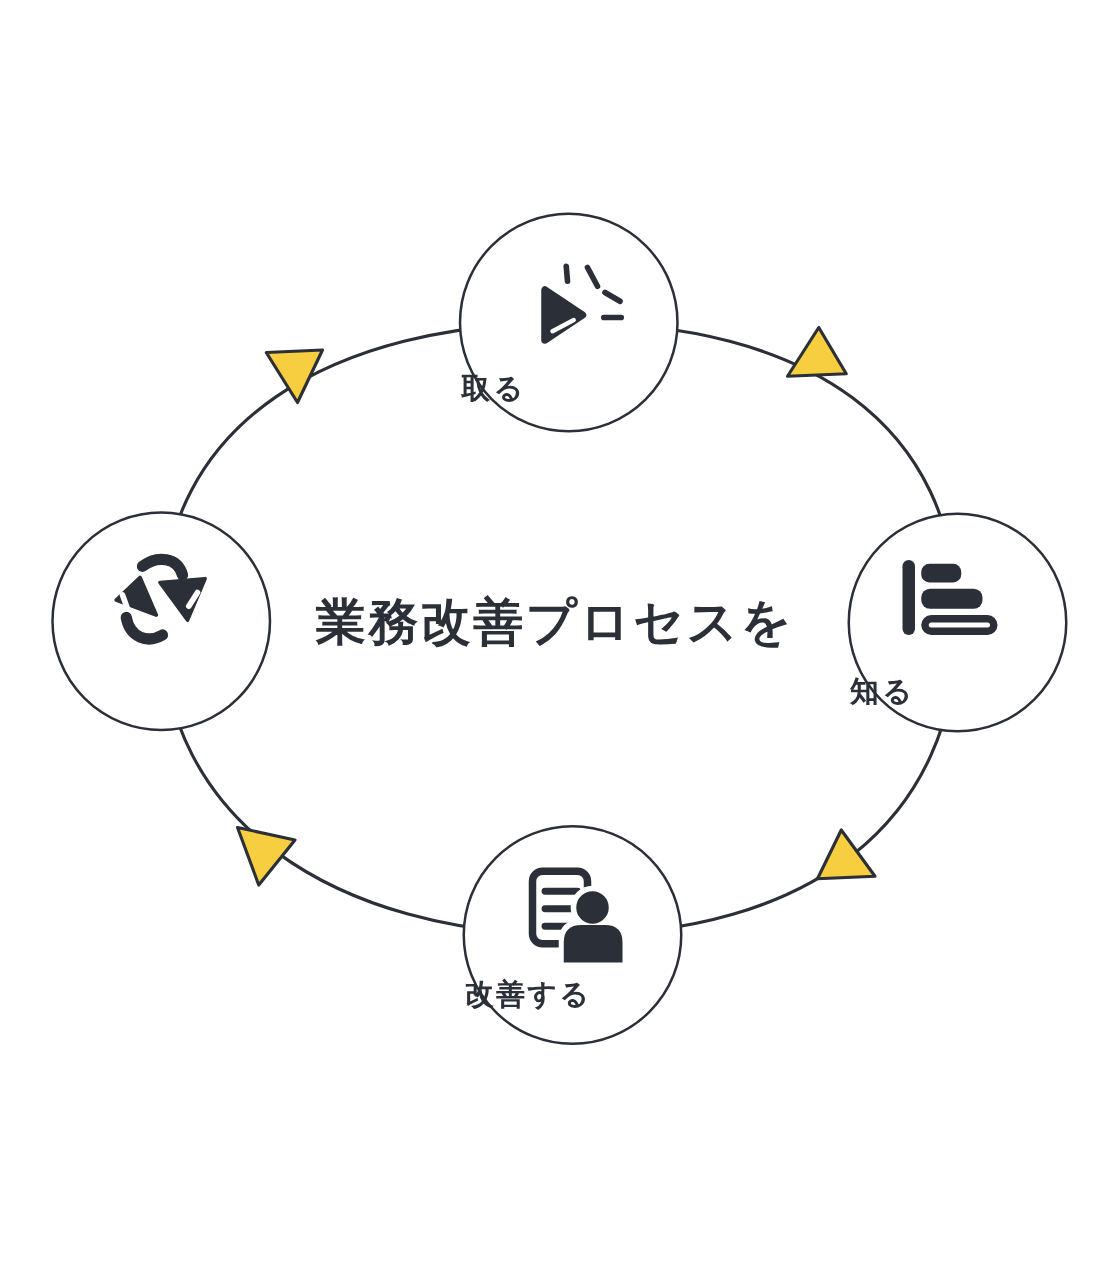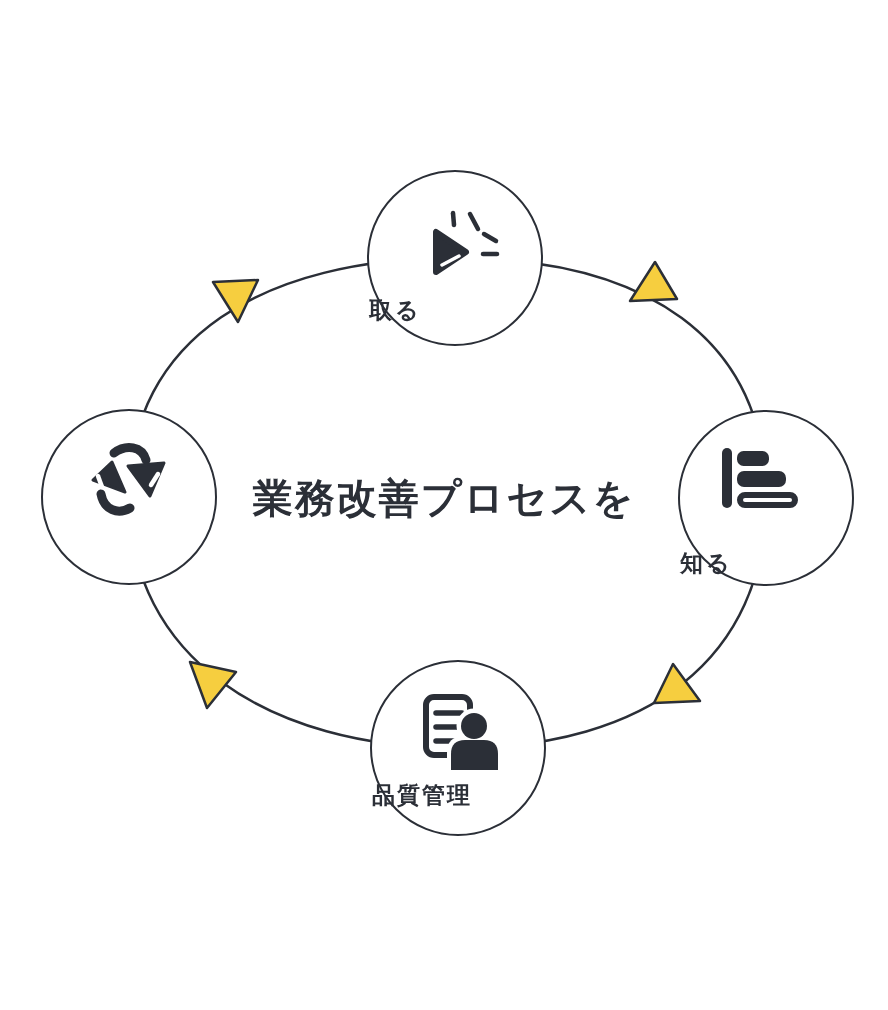--- a/index.html
+++ b/index.html
@@ -38,21 +38,21 @@
     position: absolute;
     left: 0;
     width: 100%;
     font-size: 23px;
     font-weight: 700;
     letter-spacing: 3px;
     color: #2b2f37;
     white-space: nowrap;
   }
   .node-top    .node-label { top: 123px; }
-  .node-right  .node-label { top: 136px; }
+  .node-right  .node-label { top: 126px; }
   .node-bottom .node-label { top: 118px; letter-spacing: 2px; }
   .node-left   .node-label { top: 117px; }
   .diagram-title {
     position: absolute;
     left: 0;
     top: 436px;
     width: 100%;
     text-align: center;
     font-size: 40px;
     line-height: 61px;
@@ -102,21 +102,21 @@
     <svg class="icon" viewBox="0 0 80 80">
       <rect x="6" y="5" width="44" height="58" rx="8" fill="#ffffff" stroke="#2b2f37" stroke-width="6"></rect>
       <path d="M16,21 L42,21" class="ink-stroke" stroke-width="5.5" stroke-linecap="round"></path>
       <path d="M16,35 L42,35" class="ink-stroke" stroke-width="5.5" stroke-linecap="round"></path>
       <path d="M16,49 L42,49" class="ink-stroke" stroke-width="5.5" stroke-linecap="round"></path>
       <circle cx="54" cy="34" r="17.5" fill="#ffffff"></circle>
       <path d="M27,79 L27,61 Q27,44 44,44 L65,44 Q81,44 81,61 L81,79 Z" fill="#ffffff"></path>
       <circle cx="54" cy="34" r="13" fill="#2b2f37"></circle>
       <path d="M31,78 L31,62 Q31,48 45,48 L64,48 Q78,48 78,62 L78,78 Z" fill="#2b2f37"></path>
     </svg>
-    <div class="node-label">品質管理</div>
+    <div class="node-label">改善する</div>
   </div>
 
   <div class="node node-left">
     <svg class="icon" viewBox="0 0 76 68">
       <path d="M26,9 C38,0 54,2 58,16" class="ink-stroke" stroke-width="9" stroke-linecap="round"></path>
       <polygon points="40,22 76,19 62,52" fill="#2b2f37" stroke="#2b2f37" stroke-width="3" stroke-linejoin="round"></polygon>
       <path d="M63,41 L70,30" stroke="#ffffff" stroke-width="4.5" stroke-linecap="round" fill="none"></path>
       <path d="M42,64 C30,71 16,66 13,50" class="ink-stroke" stroke-width="9" stroke-linecap="round"></path>
       <polygon points="5,36 24,18 37,48" fill="#2b2f37" stroke="#2b2f37" stroke-width="3" stroke-linejoin="round"></polygon>
       <path d="M10,32 L14,43" stroke="#ffffff" stroke-width="4.5" stroke-linecap="round" fill="none"></path>

